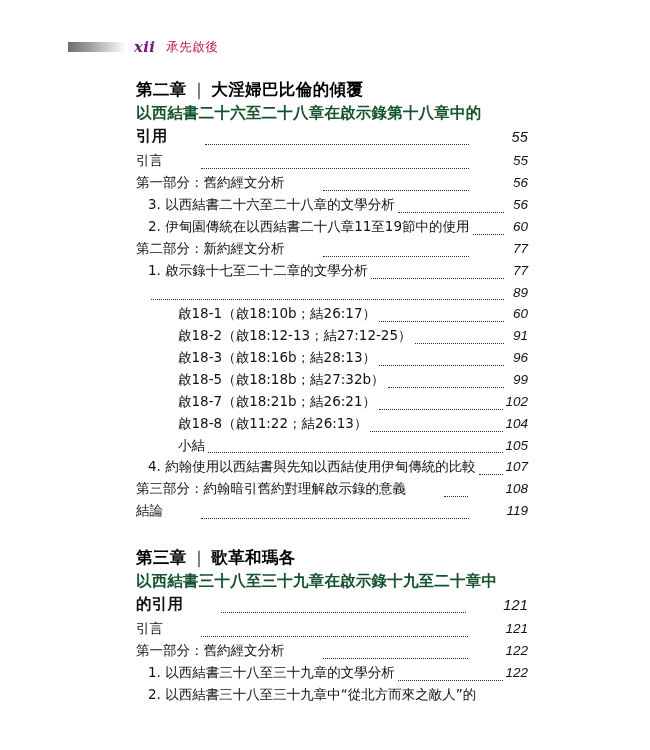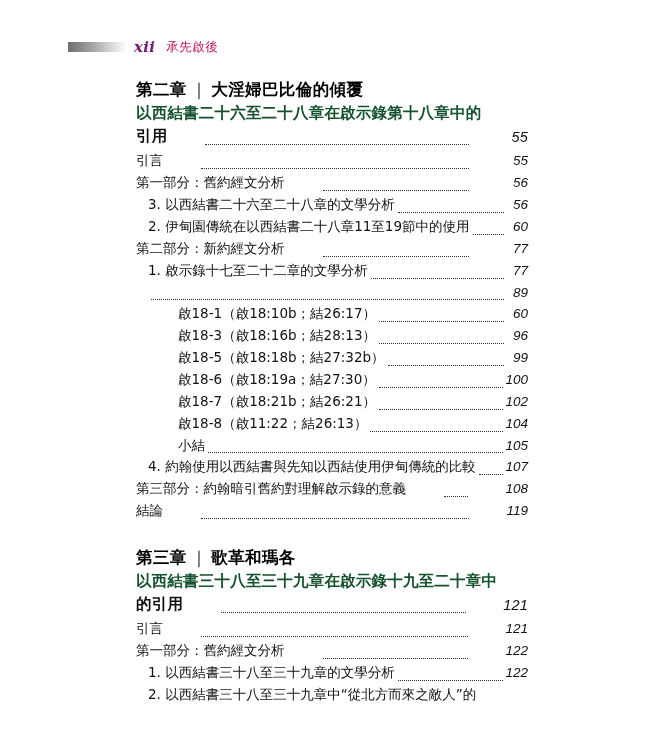--- a/index.html
+++ b/index.html
@@ -187,33 +187,33 @@
     <div class="row lvl1">
       <span class="leader"></span>
       <span class="page">89</span>
     </div>
     <div class="row lvl2">
       <span class="label">啟18-1（啟18:10b；結26:17）</span>
       <span class="leader"></span>
       <span class="page">60</span>
     </div>
     <div class="row lvl2">
+      <span class="label">啟18-2（啟18:12-13；結27:12-25）</span>
+      <span class="leader"></span>
+      <span class="page">91</span>
+    </div>
+    <div class="row lvl2">
       <span class="label">啟18-3（啟18:16b；結28:13）</span>
       <span class="leader"></span>
       <span class="page">96</span>
     </div>
     <div class="row lvl2">
       <span class="label">啟18-5（啟18:18b；結27:32b）</span>
       <span class="leader"></span>
       <span class="page">99</span>
-    </div>
-    <div class="row lvl2">
-      <span class="label">啟18-6（啟18:19a；結27:30）</span>
-      <span class="leader"></span>
-      <span class="page">100</span>
     </div>
     <div class="row lvl2">
       <span class="label">啟18-7（啟18:21b；結26:21）</span>
       <span class="leader"></span>
       <span class="page">102</span>
     </div>
     <div class="row lvl2">
       <span class="label">啟18-8（啟11:22；結26:13）</span>
       <span class="leader"></span>
       <span class="page">104</span>

